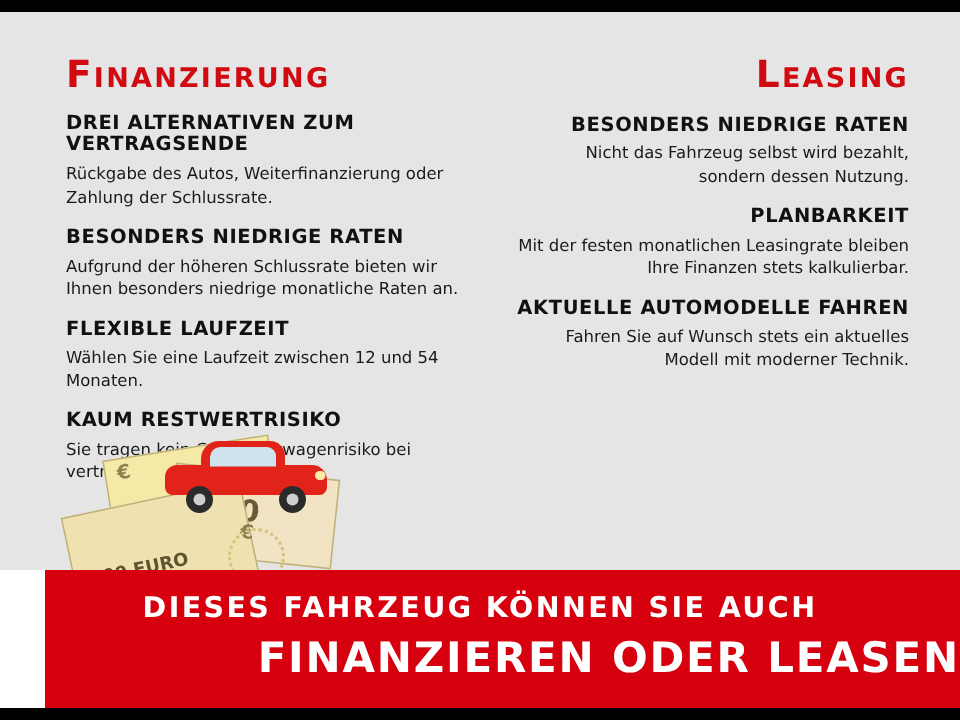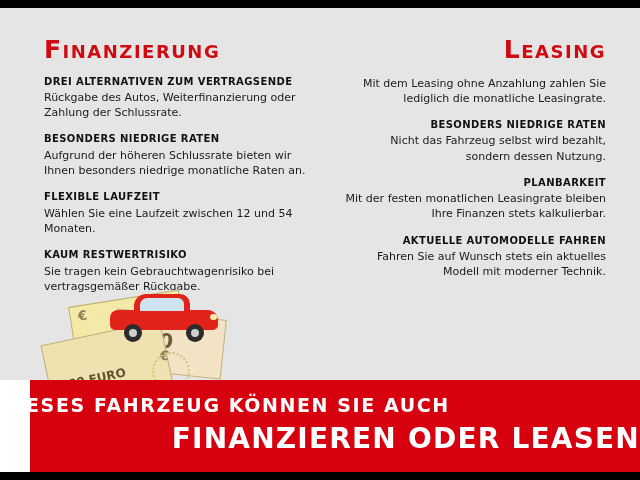--- a/index.html
+++ b/index.html
@@ -47,21 +47,21 @@
     margin: 0 0 12px 0;
     line-height: 1.1;
     font-variant: small-caps;
     text-transform: capitalize;
   }
 
   .block { margin-bottom: 13px; }
   .block-head {
     font-family: "DejaVu Sans", sans-serif;
     font-weight: bold;
-    font-size: 10px;
+    font-size: 13px;
     color: #111111;
     letter-spacing: 0.4px;
     margin: 0 0 3px 0;
     text-transform: uppercase;
     line-height: 1.15;
   }
   .block-body {
     font-family: "DejaVu Sans", sans-serif;
     font-size: 11px;
     color: #1a1a1a;
@@ -76,20 +76,21 @@
     bottom: 0;
     width: 640px;
     height: 92px;
     background: #d6000f;
   }
   .bottom-line1 {
     position: absolute;
     left: 0;
     top: 14px;
     width: 640px;
+    text-align: center;
     color: #ffffff;
     font-family: "DejaVu Sans", sans-serif;
     font-weight: bold;
     font-size: 19px;
     letter-spacing: 1.6px;
     text-transform: uppercase;
   }
   .bottom-line2 {
     position: absolute;
     left: 0;
@@ -252,21 +253,20 @@
       <div class="block">
         <div class="block-head">KAUM RESTWERTRISIKO</div>
         <div class="block-body">Sie tragen kein Gebrauchtwagenrisiko bei vertragsgemäßer Rückgabe.</div>
       </div>
     </div>
 
     <div class="col col-right">
       <div class="col-title">Leasing</div>
 
       <div class="block">
-        <div class="block-body">Mit dem Leasing ohne Anzahlung zahlen Sie lediglich die monatliche Leasingrate.</div>
       </div>
 
       <div class="block">
         <div class="block-head">BESONDERS NIEDRIGE RATEN</div>
         <div class="block-body">Nicht das Fahrzeug selbst wird bezahlt, sondern dessen Nutzung.</div>
       </div>
 
       <div class="block">
         <div class="block-head">PLANBARKEIT</div>
         <div class="block-body">Mit der festen monatlichen Leasingrate bleiben Ihre Finanzen stets kalkulierbar.</div>

